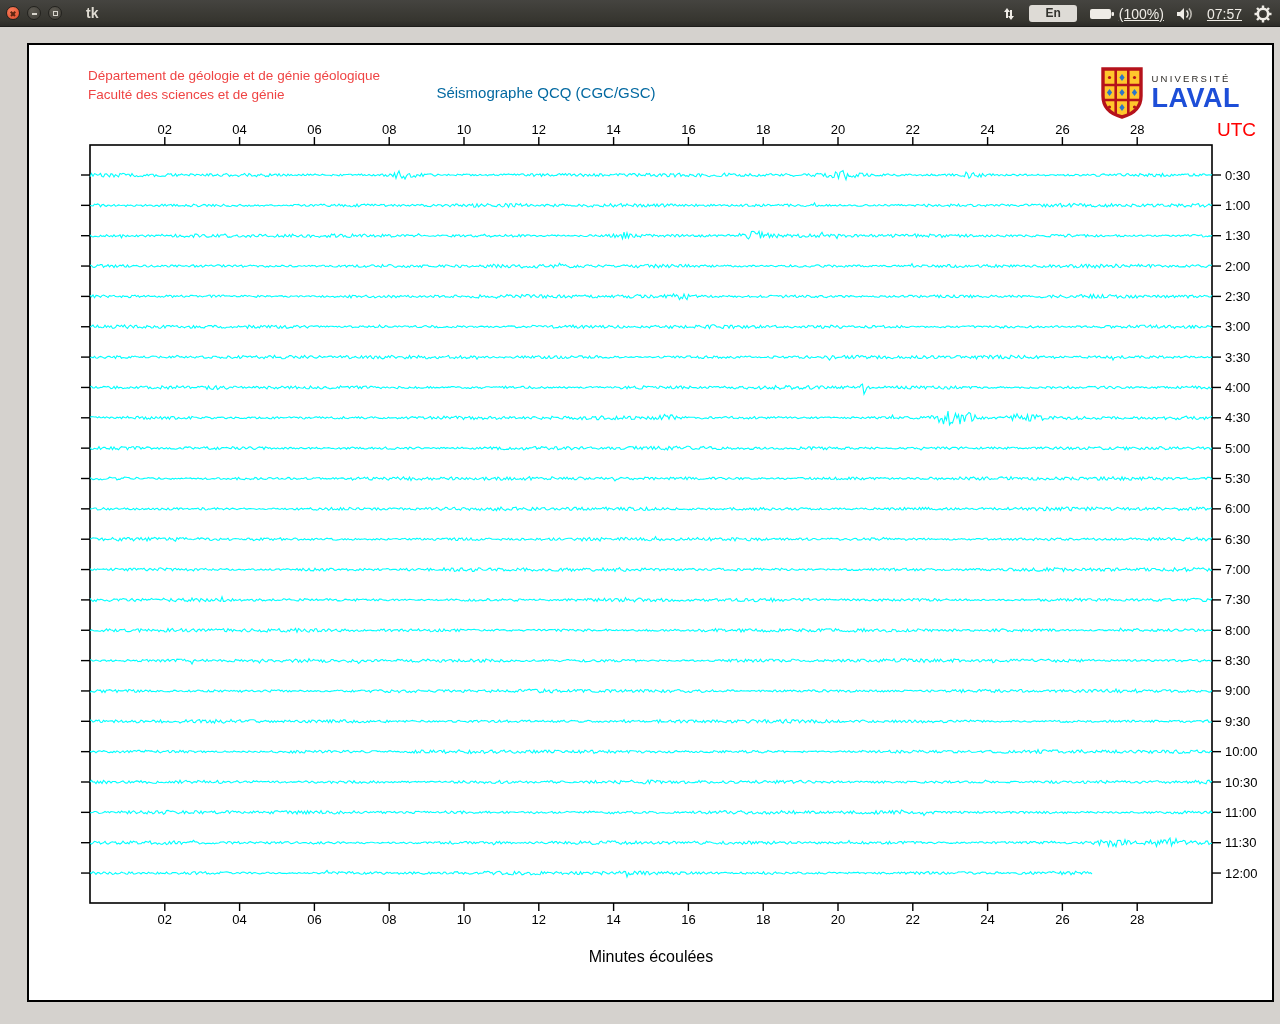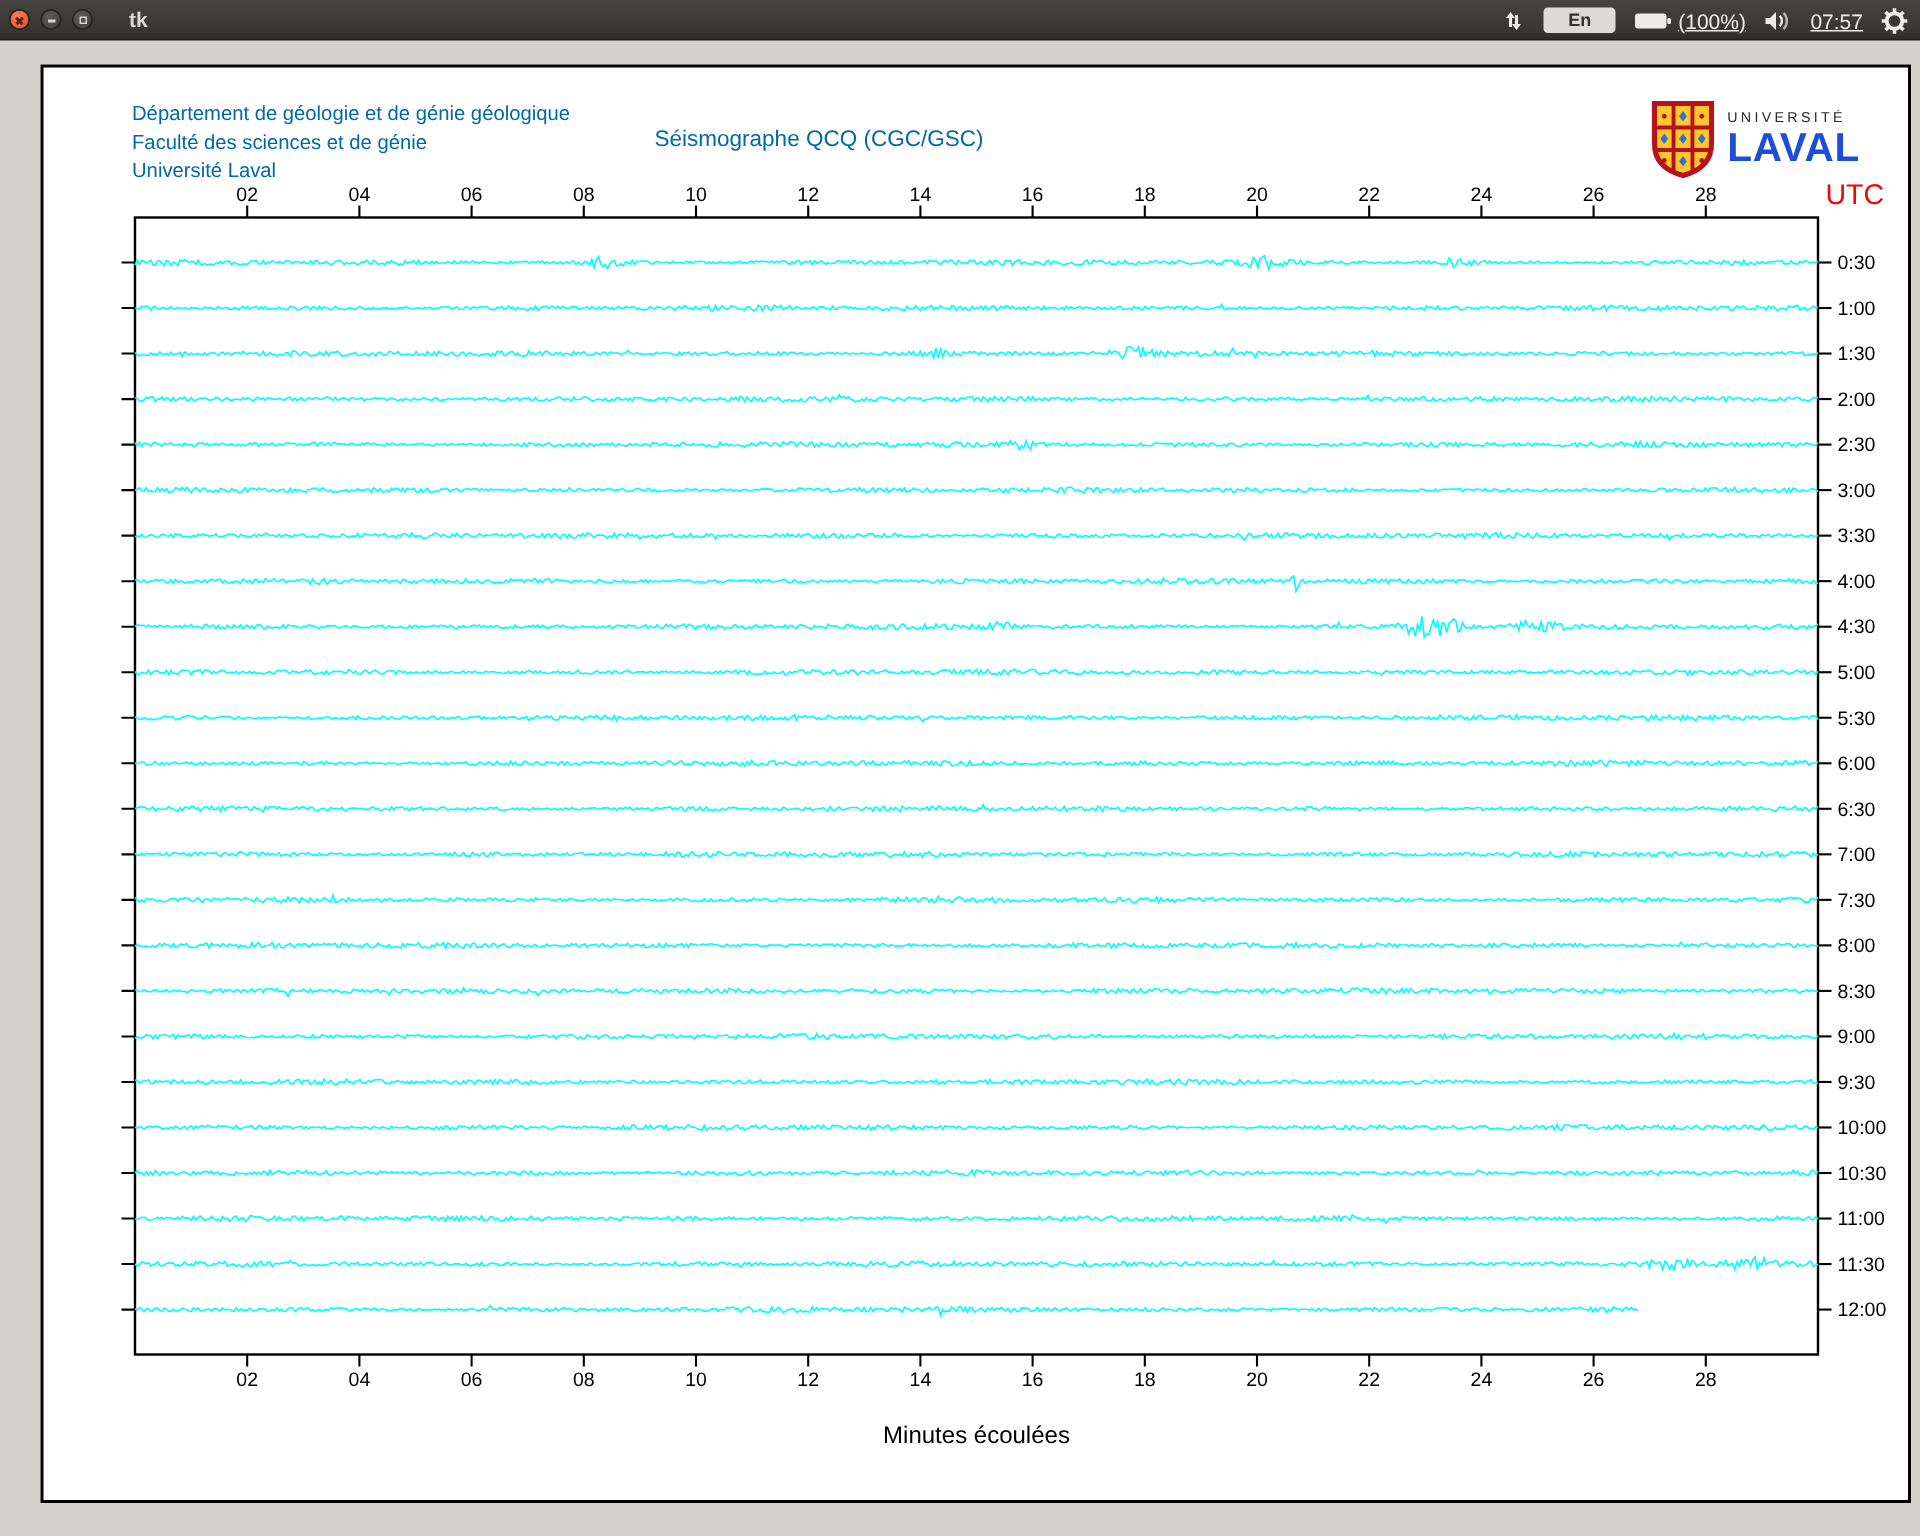--- a/index.html
+++ b/index.html
@@ -24,21 +24,21 @@
   .wtitle { color:#dfdbd2; font-size:14px; font-weight:bold; margin-left:24px; }
   .tray { position:absolute; right:8px; top:0; height:27px; display:flex;
     align-items:center; gap:12px; color:#efece6; font-size:14px; }
   .kbdbox { background:#dedbd6; color:#33322e; font-size:12px; font-weight:bold;
     padding:1px 16px; border-radius:3px; line-height:15px; }
   .traytxt { letter-spacing:0;text-decoration:underline; }
 
   
   .canvas { position:absolute; left:27px; top:43px; width:1247px; height:959px;
     background:#ffffff; border:2px solid #000; }
-  .hdr { position:absolute; left:59px; top:21px; font-size:13.5px; color:#0369a1;
+  .hdr { position:absolute; left:59px; top:21px; font-size:13.5px; color:#ef4444;
     line-height:19px; }
   .plot-title { position:absolute; left:0; top:39px; width:1034px; text-align:center;
     font-size:15px; color:#0369a1; }
   .logo { position:absolute; right:32px; top:22px; display:flex; align-items:center; gap:8px; }
   .logo-words { display:flex; flex-direction:column; line-height:1; }
   .logo-top { font-size:9.5px; letter-spacing:2.2px; color:#2d2a26; font-weight:normal; }
   .logo-bottom { font-size:27px; font-weight:bold; color:#1d4ed8; letter-spacing:0.5px; margin-top:1px; }
   svg text { font-family:"Liberation Sans", sans-serif; }
 </style>
 </head>
@@ -94,21 +94,20 @@
         <circle cx="9" cy="9" r="2.2" fill="#36352f"></circle>
       </g>
     </svg>
   </div>
 </div>
 
 <div class="canvas">
   <div class="hdr">
     <div>Département de géologie et de génie géologique</div>
     <div>Faculté des sciences et de génie</div>
-    <div>Université Laval</div>
   </div>
 
   <div class="plot-title">Séismographe QCQ (CGC/GSC)</div>
 
   <div class="logo">
     <svg width="44" height="52" viewBox="0 0 44 52">
       <path d="M3 2 H41 V29 Q41 45 22 50 Q3 45 3 29 Z" fill="#ffc72c" stroke="#b5121b" stroke-width="3.4"></path>
       <line x1="15.7" y1="3" x2="15.7" y2="47.5" stroke="#b5121b" stroke-width="2.6"></line>
       <line x1="28.3" y1="3" x2="28.3" y2="47.5" stroke="#b5121b" stroke-width="2.6"></line>
       <line x1="4" y1="18" x2="40" y2="18" stroke="#b5121b" stroke-width="2.6"></line>

